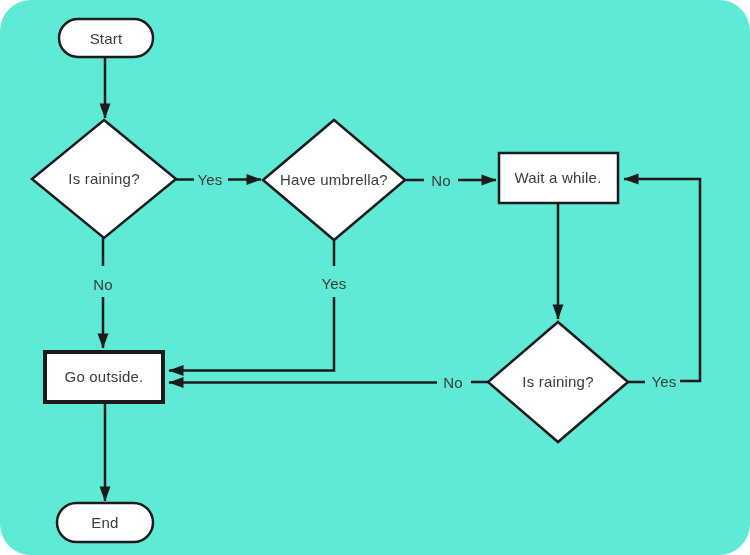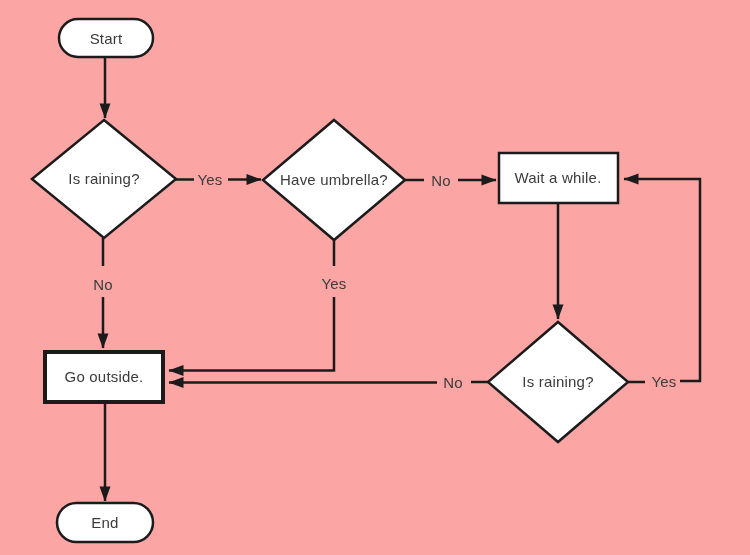--- a/index.html
+++ b/index.html
@@ -4,22 +4,23 @@
 <style>
   html, body {
     margin: 0;
     padding: 0;
     background: #ffffff;
   }
   .canvas {
     position: relative;
     width: 750px;
     height: 555px;
-    background: #fca5a5;
+    background: #5eead4;
     overflow: hidden;
+    border-radius: 31px;
   }
   svg {
     display: block;
   }
   .shape {
     fill: #ffffff;
     stroke: #1b1b1b;
     stroke-width: 2.5;
   }
   .shape.bold {

